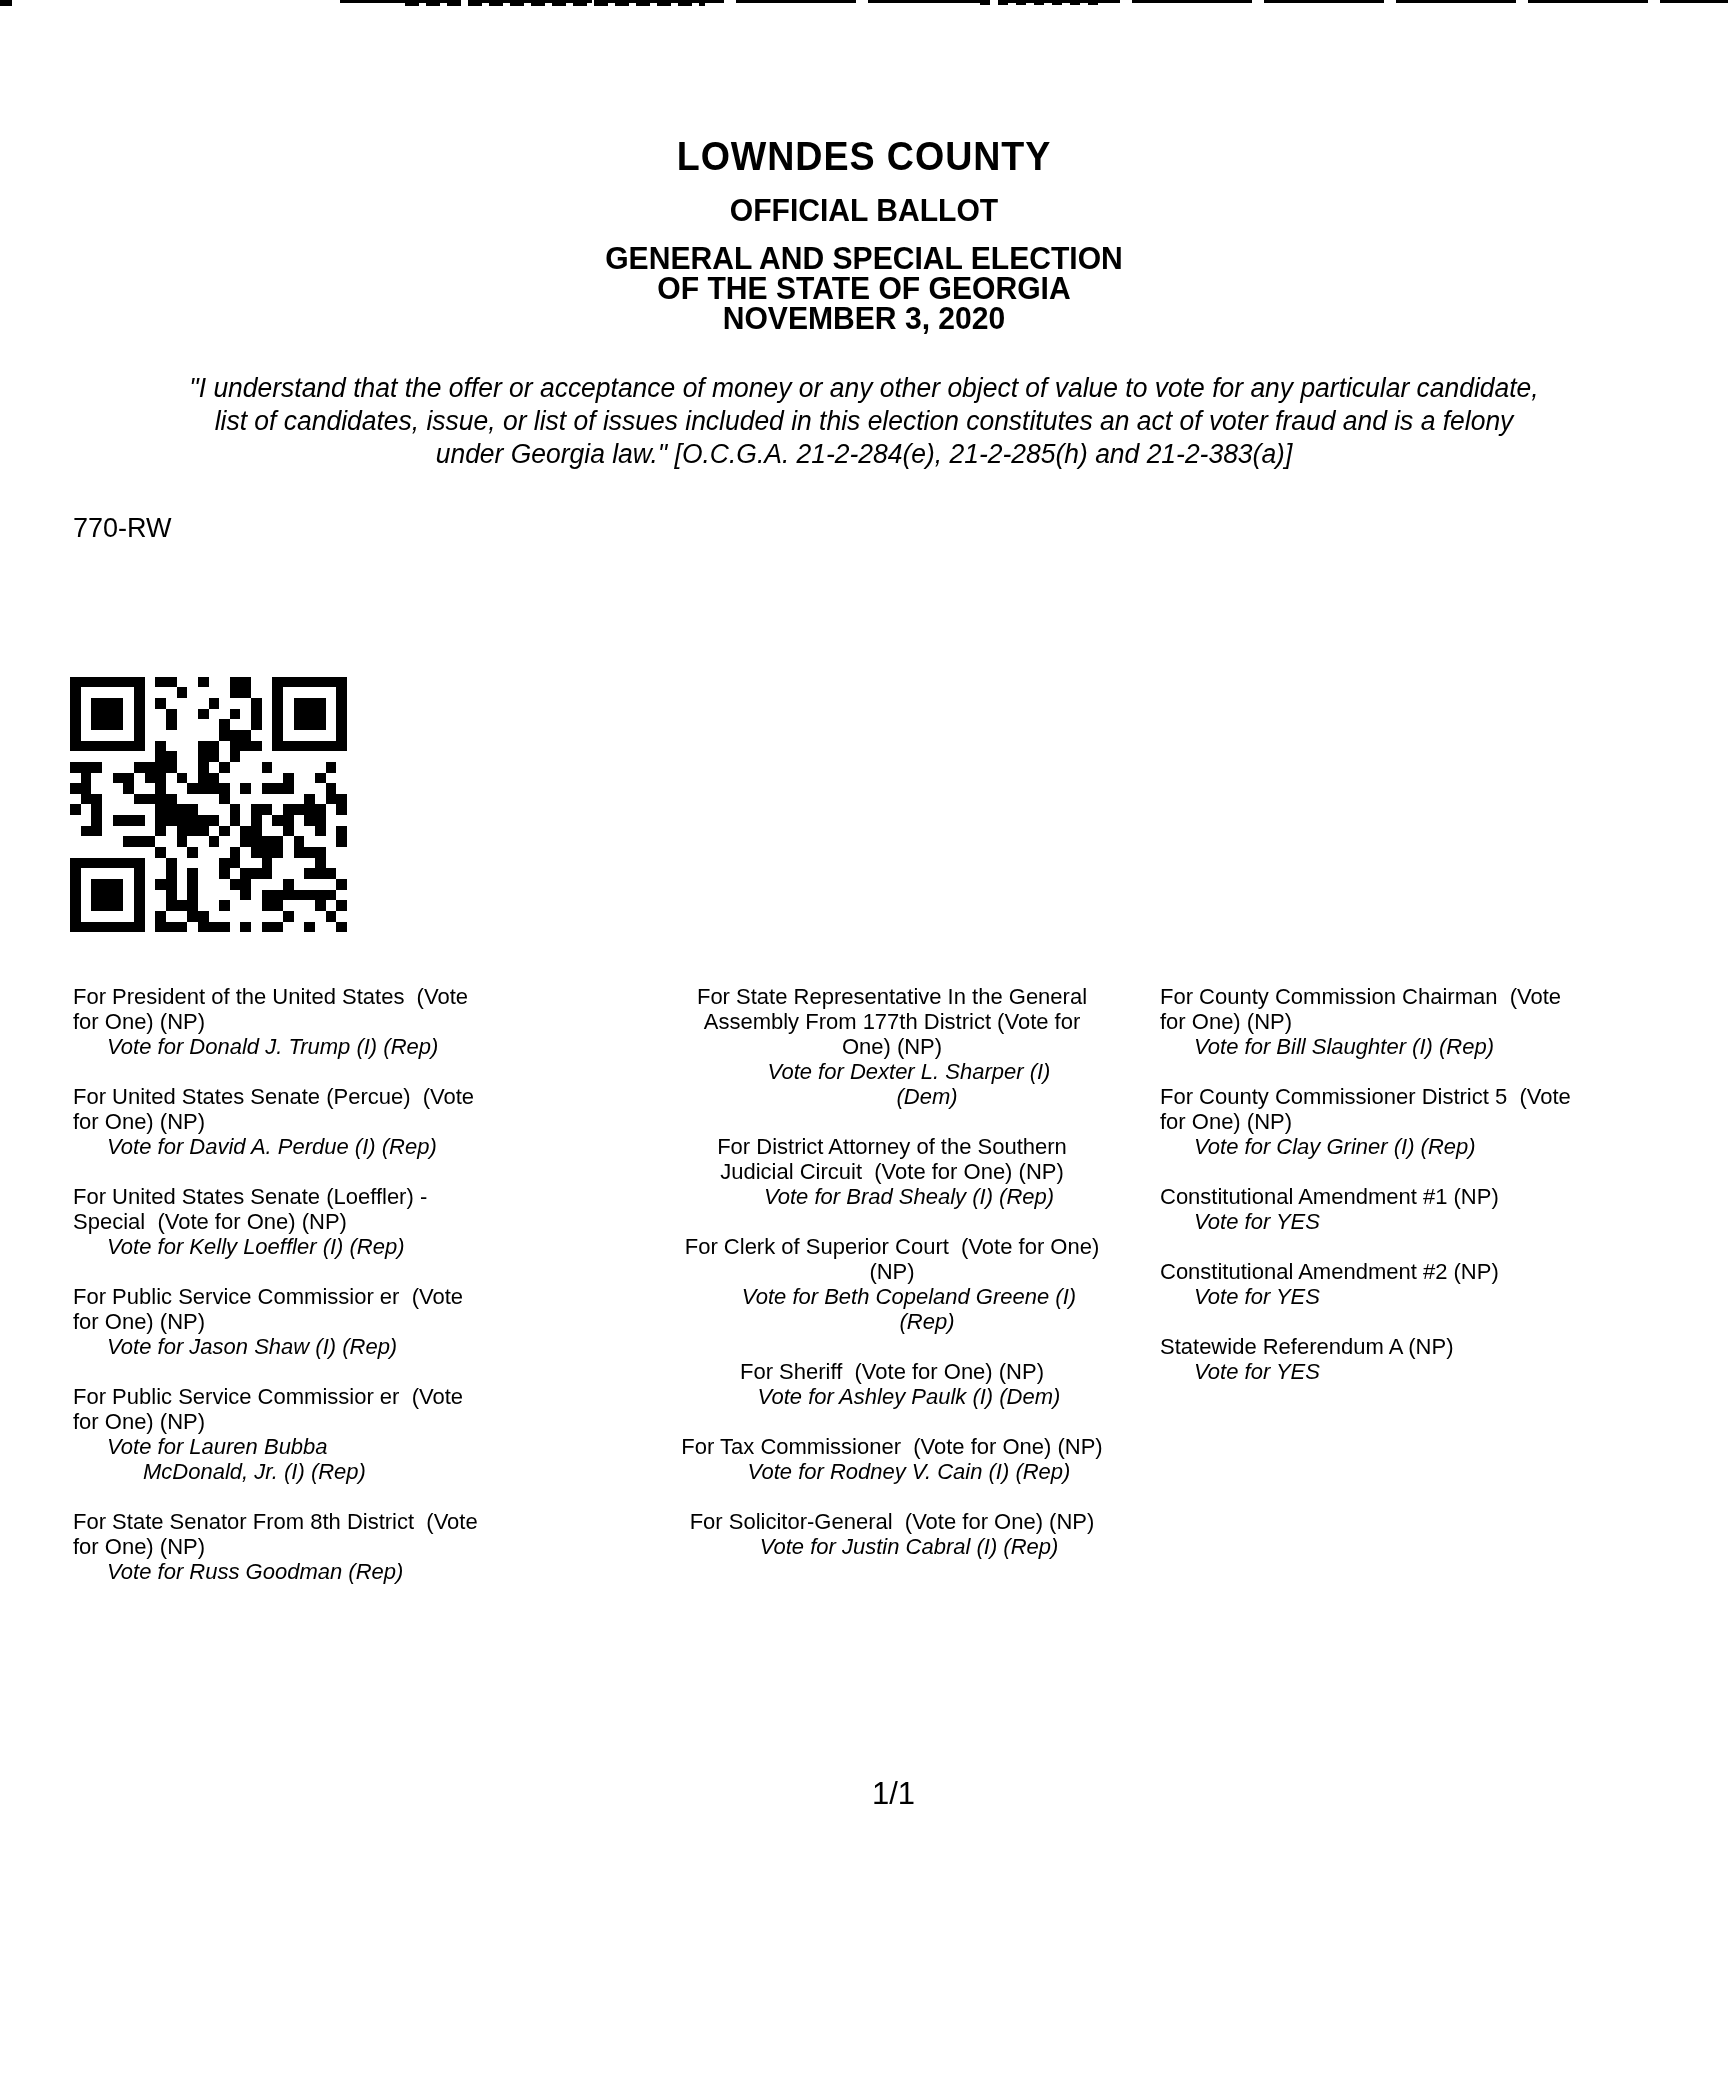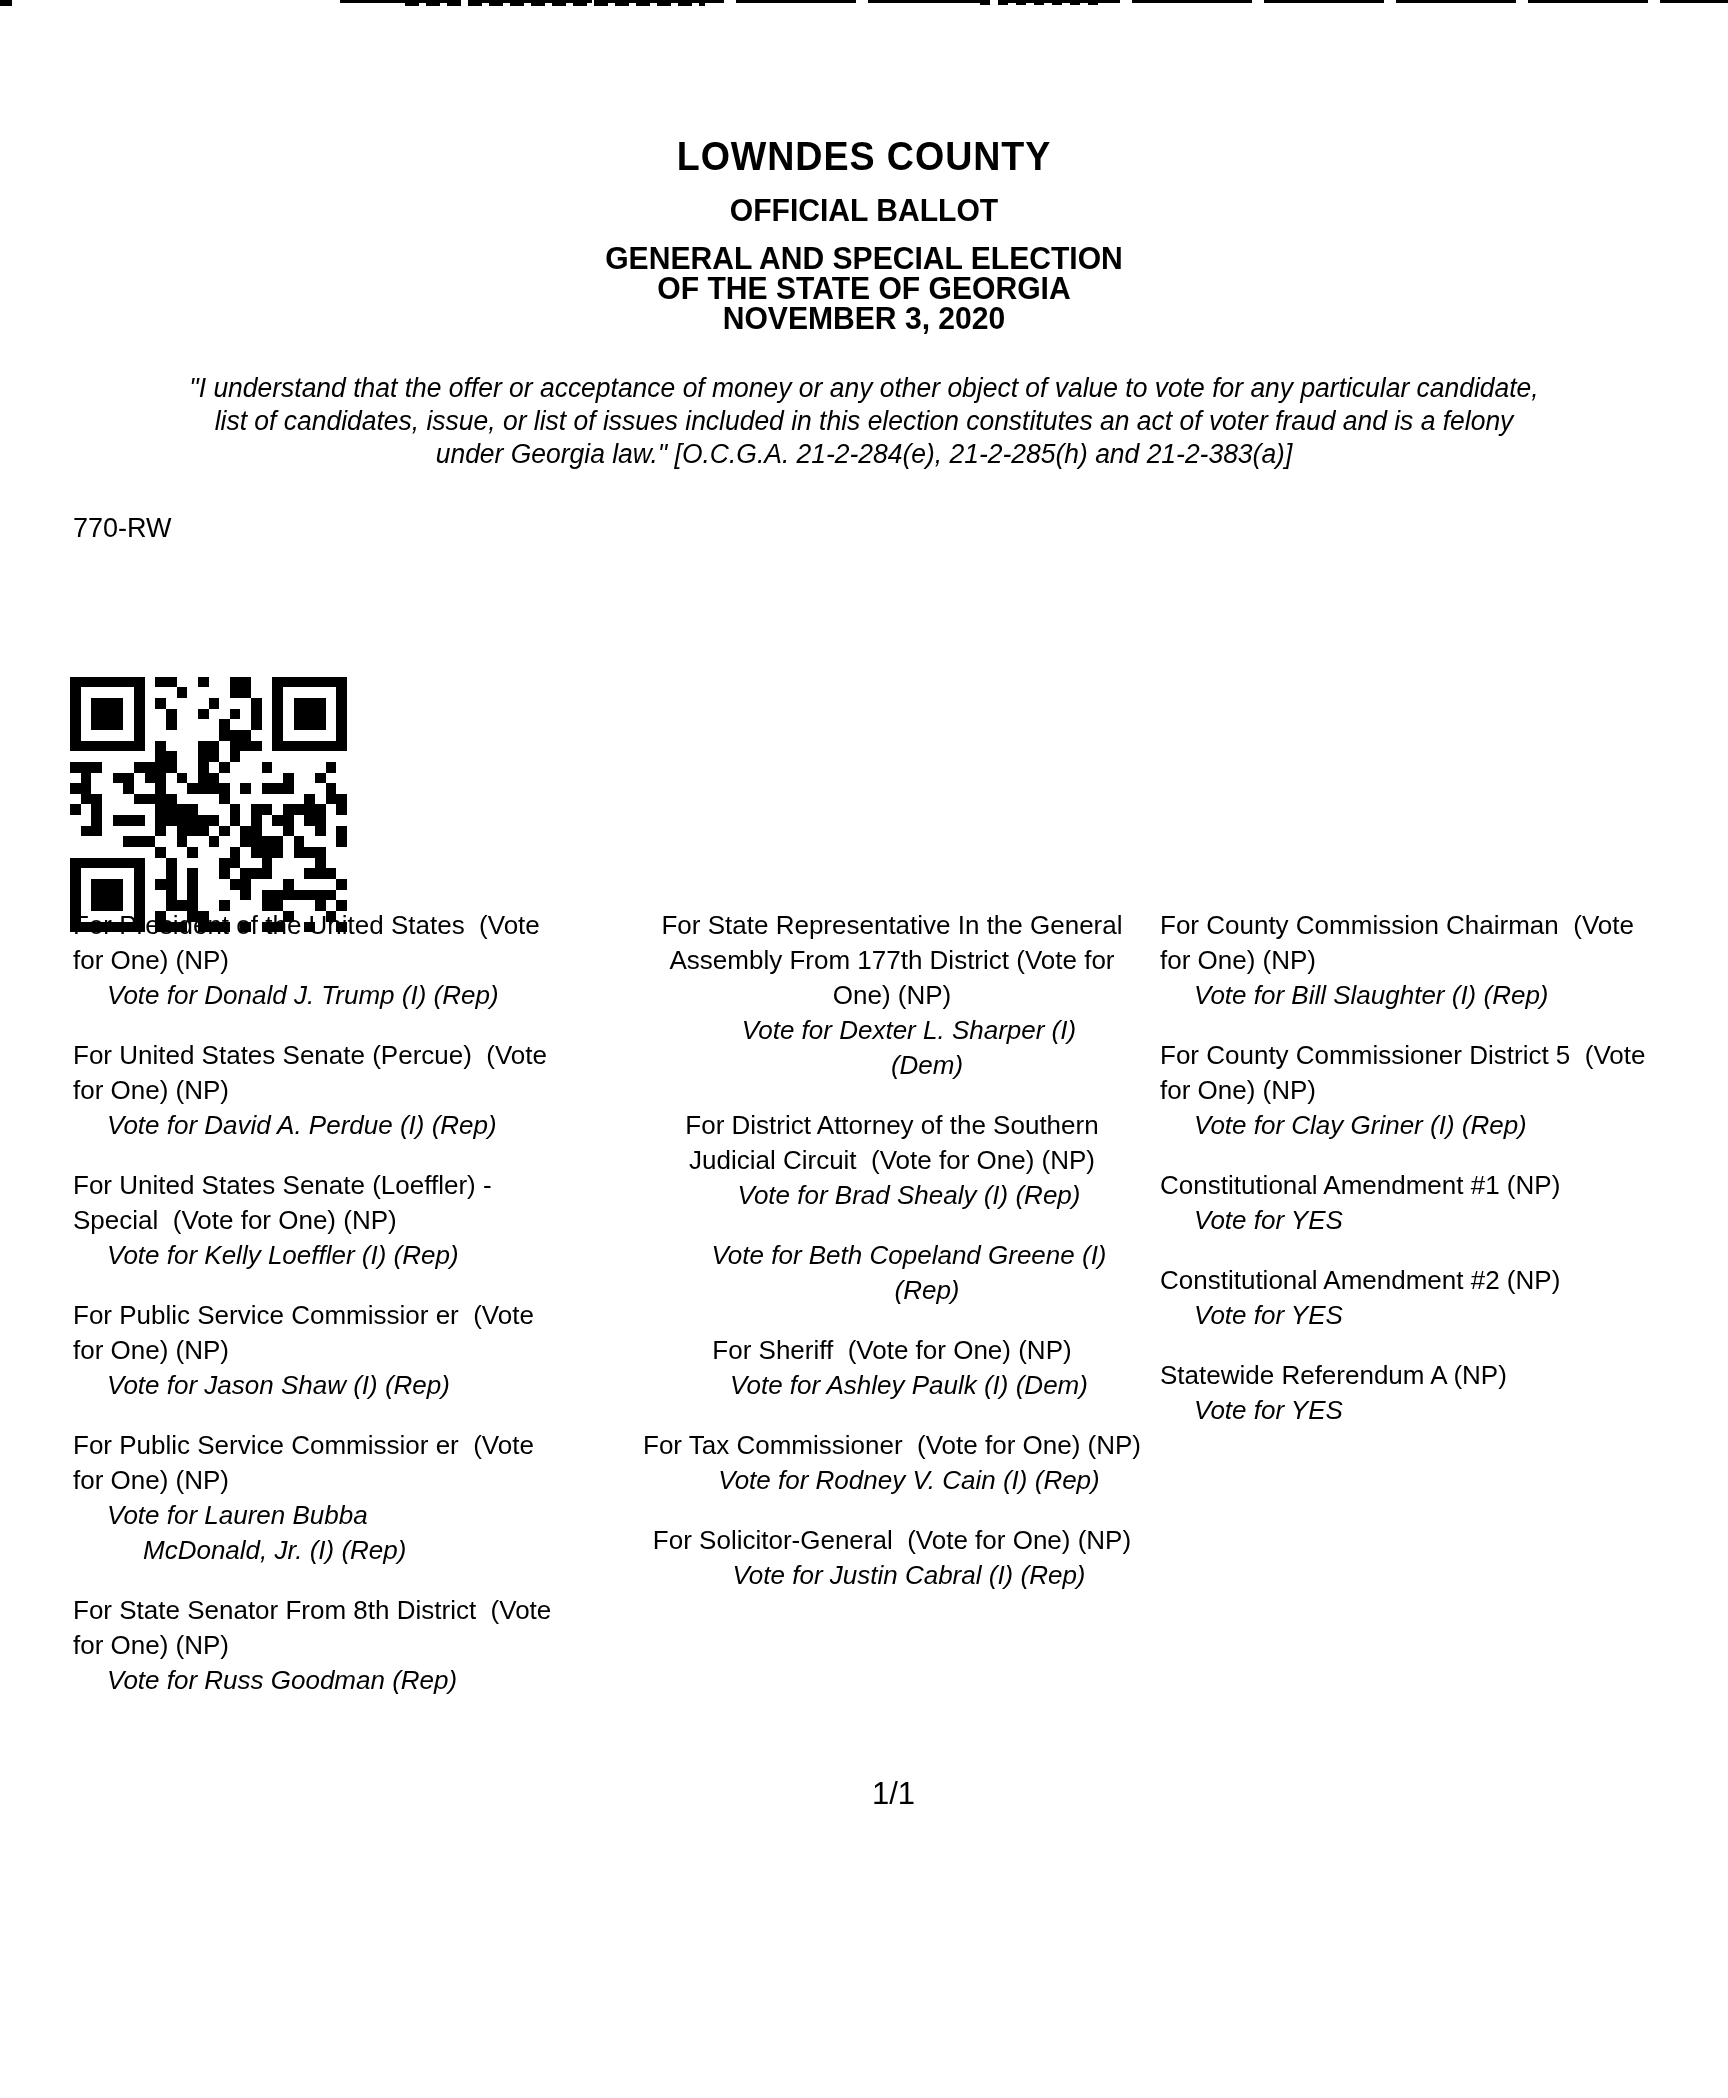--- a/index.html
+++ b/index.html
@@ -40,21 +40,21 @@
     position: absolute; left: 0; right: 0; top: 372px;
     text-align: center; font-style: italic; font-size: 27px; line-height: 33px;
     white-space: pre-line; transform: scaleX(.98);
   }
 
   .precinct { position: absolute; left: 73px; top: 513px; font-size: 27px; }
 
   .qr { position: absolute; left: 70px; top: 676px; width: 277px; height: 257px; }
 
   
-  .col { position: absolute; top: 908px; font-size: 26px; line-height: 35px; }
+  .col { position: absolute; top: 984px; font-size: 22px; line-height: 25px; }
   .col-1 { left: 73px;  width: 560px; }
   .col-2 { left: 612px; width: 560px; text-align: center; }
   .col-3 { left: 1160px; width: 568px; }
   .contest { margin-bottom: 25px; }
   .office { white-space: pre-wrap; }
   .vote   { white-space: pre-wrap; padding-left: 70px; text-indent: -36px; font-style: italic; }
 
   .page-num { position: absolute; left: 872px; top: 1776px; font-size: 31px; }
 </style>
 </head>
@@ -328,20 +328,22 @@
 One) (NP)</div>
         <div class="vote">Vote for Dexter L. Sharper (I)
 (Dem)</div>
       </div>
       <div class="contest">
         <div class="office">For District Attorney of the Southern
 Judicial Circuit  (Vote for One) (NP)</div>
         <div class="vote">Vote for Brad Shealy (I) (Rep)</div>
       </div>
       <div class="contest">
+        <div class="office">For Clerk of Superior Court  (Vote for One)
+(NP)</div>
         <div class="vote">Vote for Beth Copeland Greene (I)
 (Rep)</div>
       </div>
       <div class="contest">
         <div class="office">For Sheriff  (Vote for One) (NP)</div>
         <div class="vote">Vote for Ashley Paulk (I) (Dem)</div>
       </div>
       <div class="contest">
         <div class="office">For Tax Commissioner  (Vote for One) (NP)</div>
         <div class="vote">Vote for Rodney V. Cain (I) (Rep)</div>

